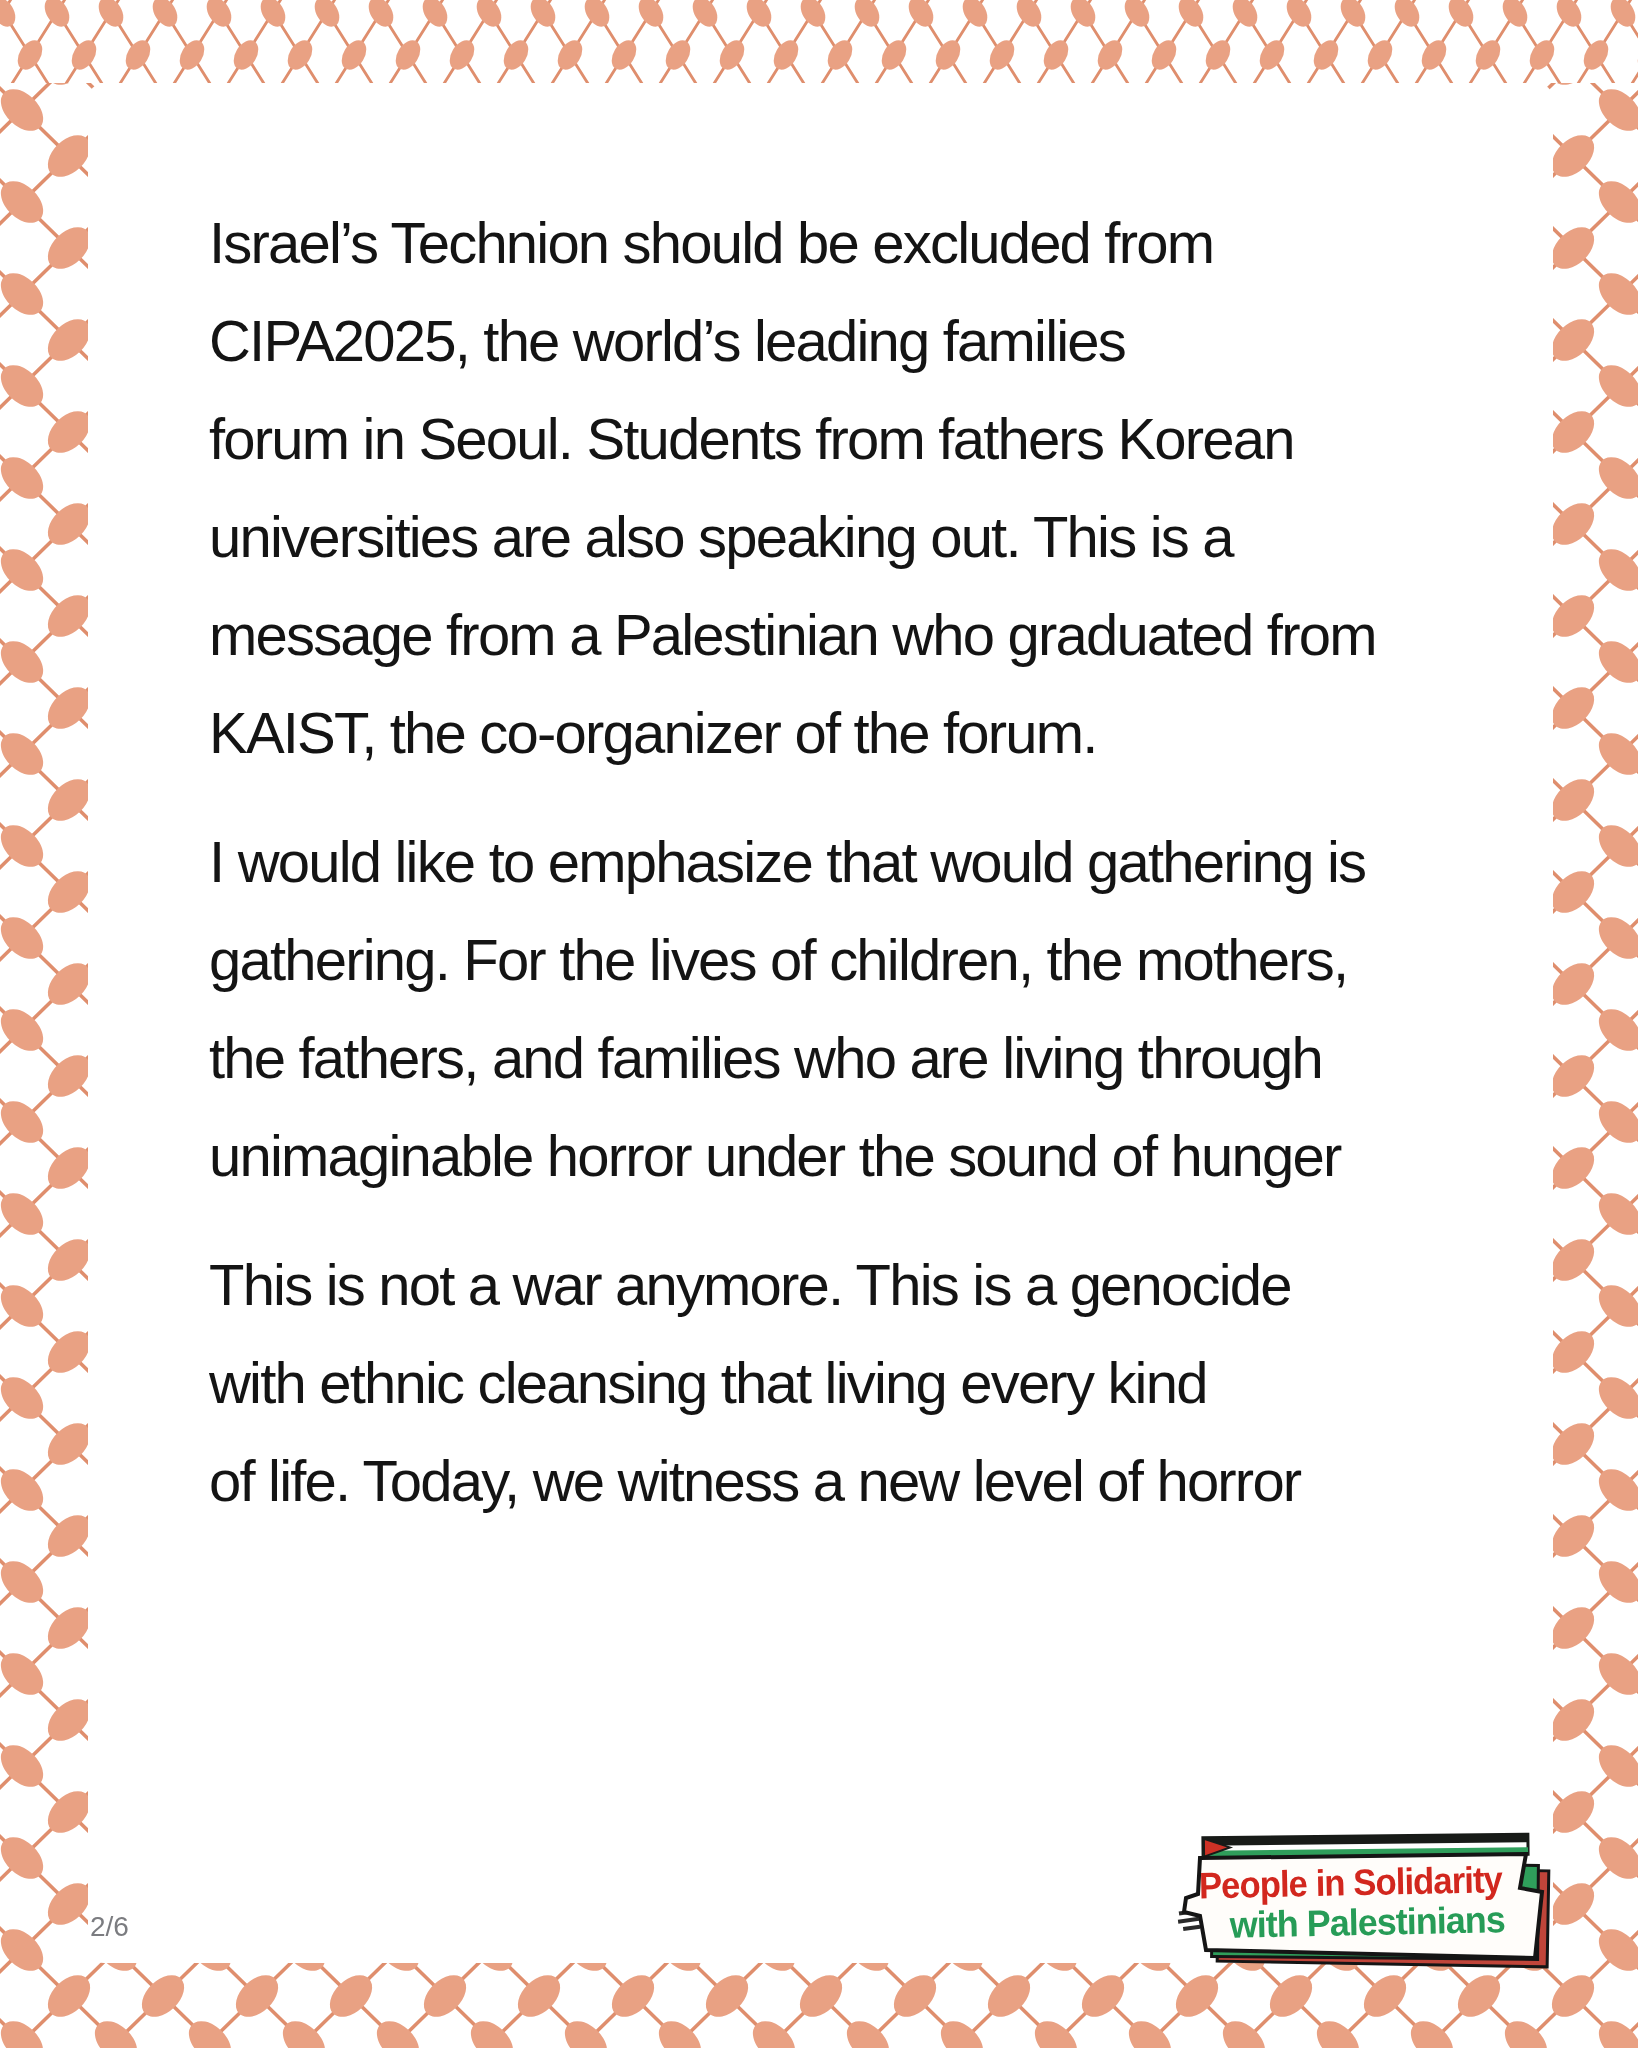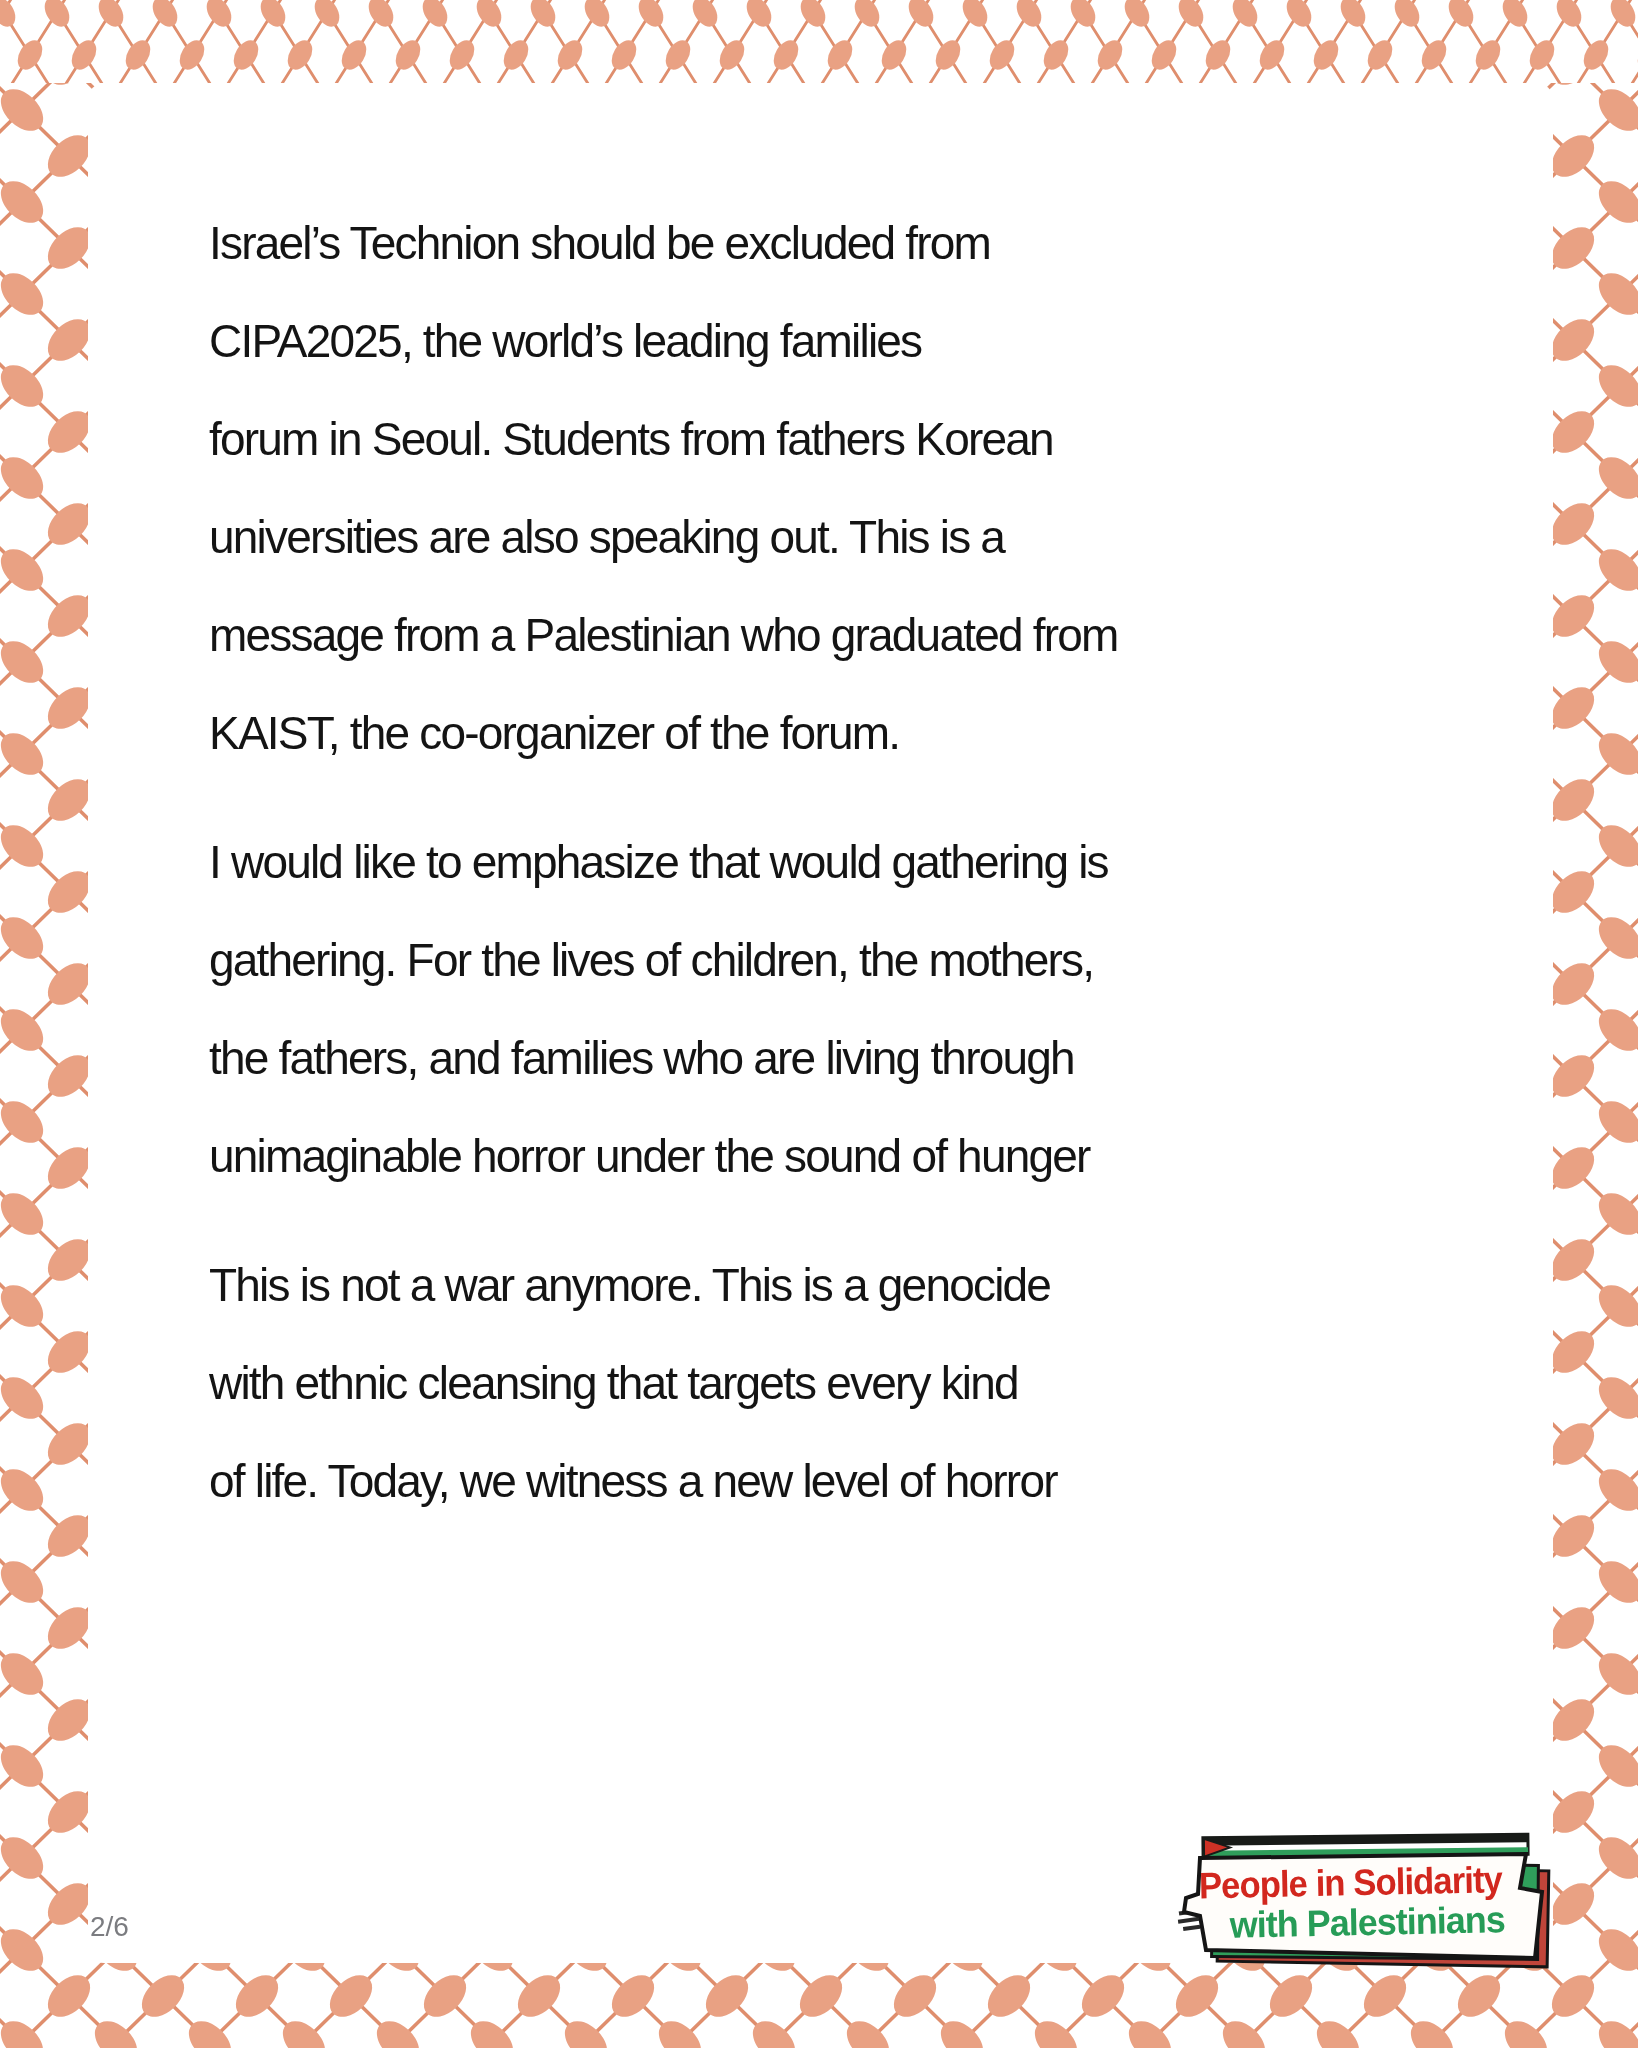--- a/index.html
+++ b/index.html
@@ -29,21 +29,21 @@
   #text-block {
     position: absolute;
     left: 121px;
     top: 111px;
     right: 40px;
   }
   .para {
     margin: 0 0 31px 0;
   }
   .line {
-    font-size: 46px;
+    font-size: 58px;
     line-height: 98px;
     letter-spacing: -1.8px;
     color: #141414;
     white-space: nowrap;
   }
   #page-indicator {
     position: absolute;
     left: 90px;
     top: 1905px;
     font-size: 28px;
@@ -108,21 +108,21 @@
         <div class="line">KAIST, the co-organizer of the forum.</div>
       </div>
       <div class="para">
         <div class="line">I would like to emphasize that would gathering is</div>
         <div class="line">gathering. For the lives of children, the mothers,</div>
         <div class="line">the fathers, and families who are living through</div>
         <div class="line">unimaginable horror under the sound of hunger</div>
       </div>
       <div class="para">
         <div class="line">This is not a war anymore. This is a genocide</div>
-        <div class="line">with ethnic cleansing that targets every kind</div>
+        <div class="line">with ethnic cleansing that living every kind</div>
         <div class="line">of life. Today, we witness a new level of horror</div>
       </div>
     </div>
   </div>
 
   <div id="page-indicator">2/6</div>
 
   <div id="badge">
     <svg width="392" height="142" viewBox="0 0 392 142" xmlns="http://www.w3.org/2000/svg">
 

